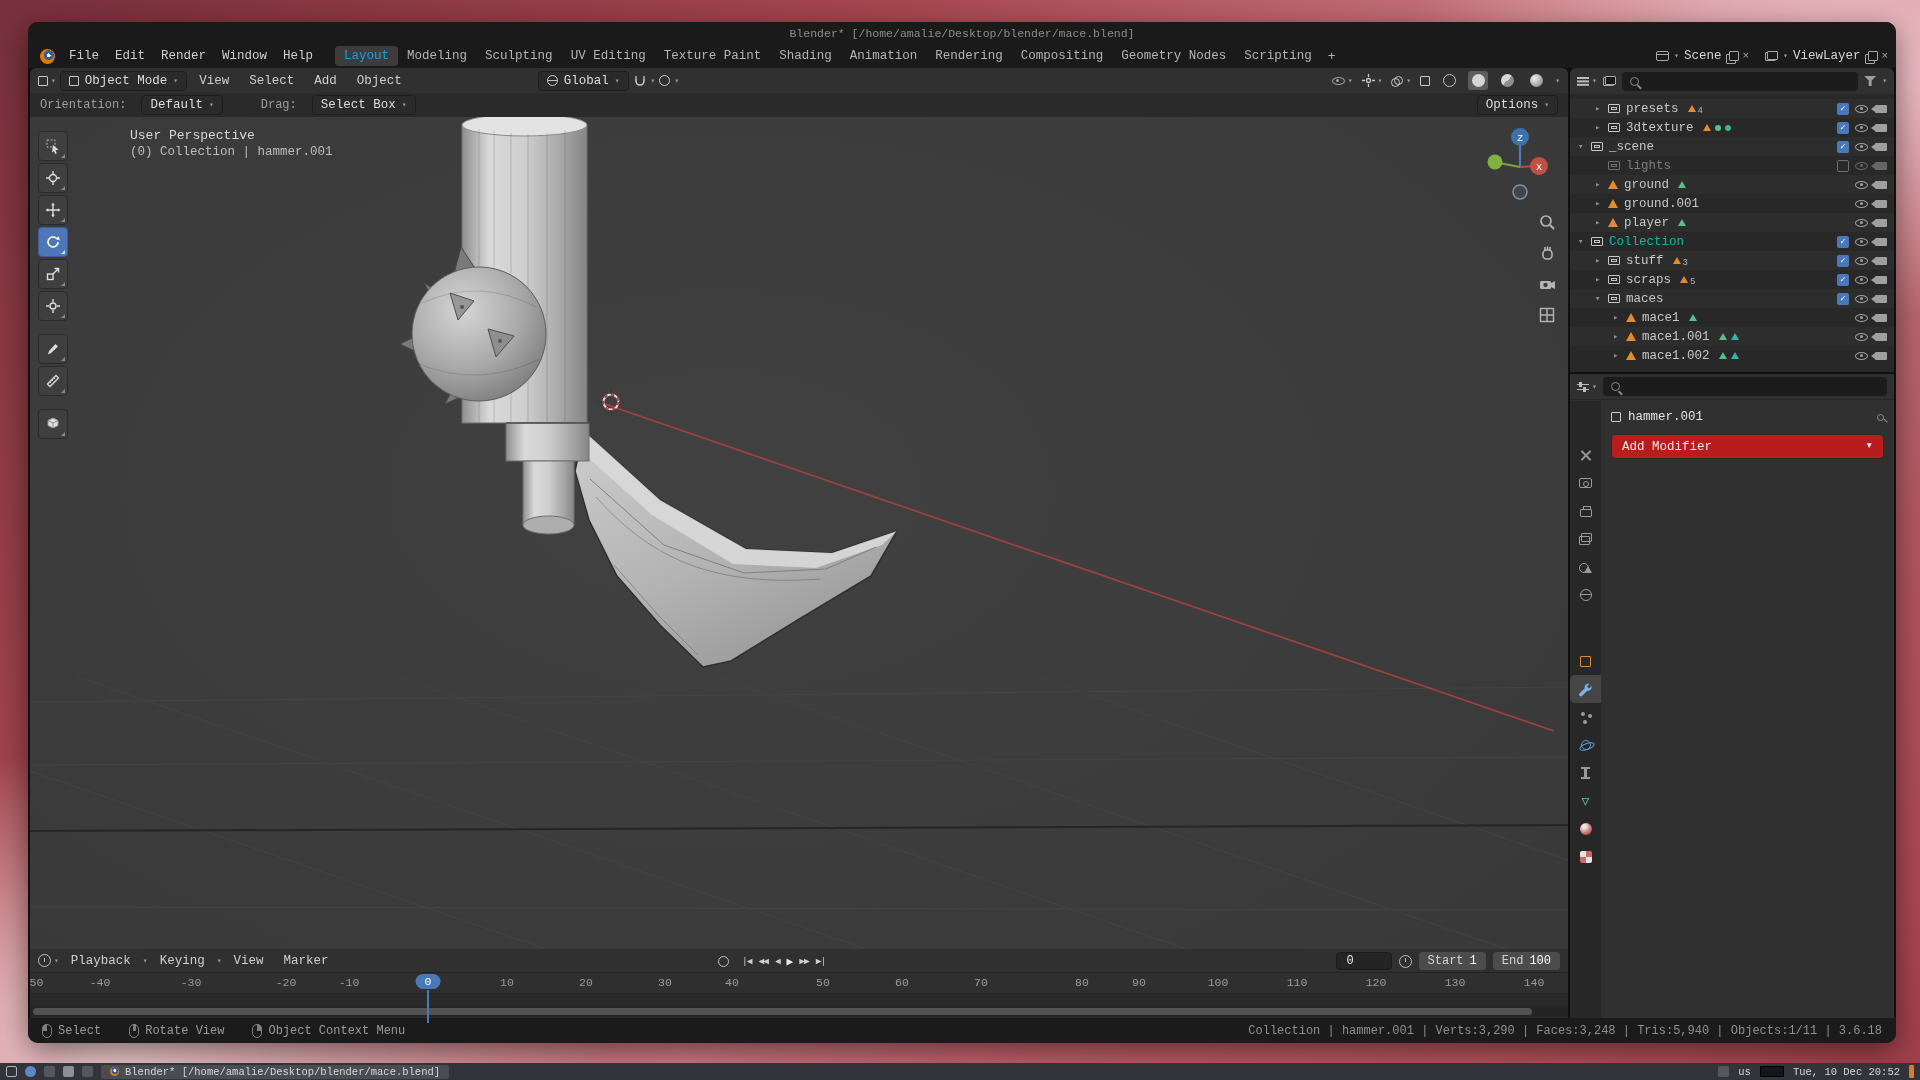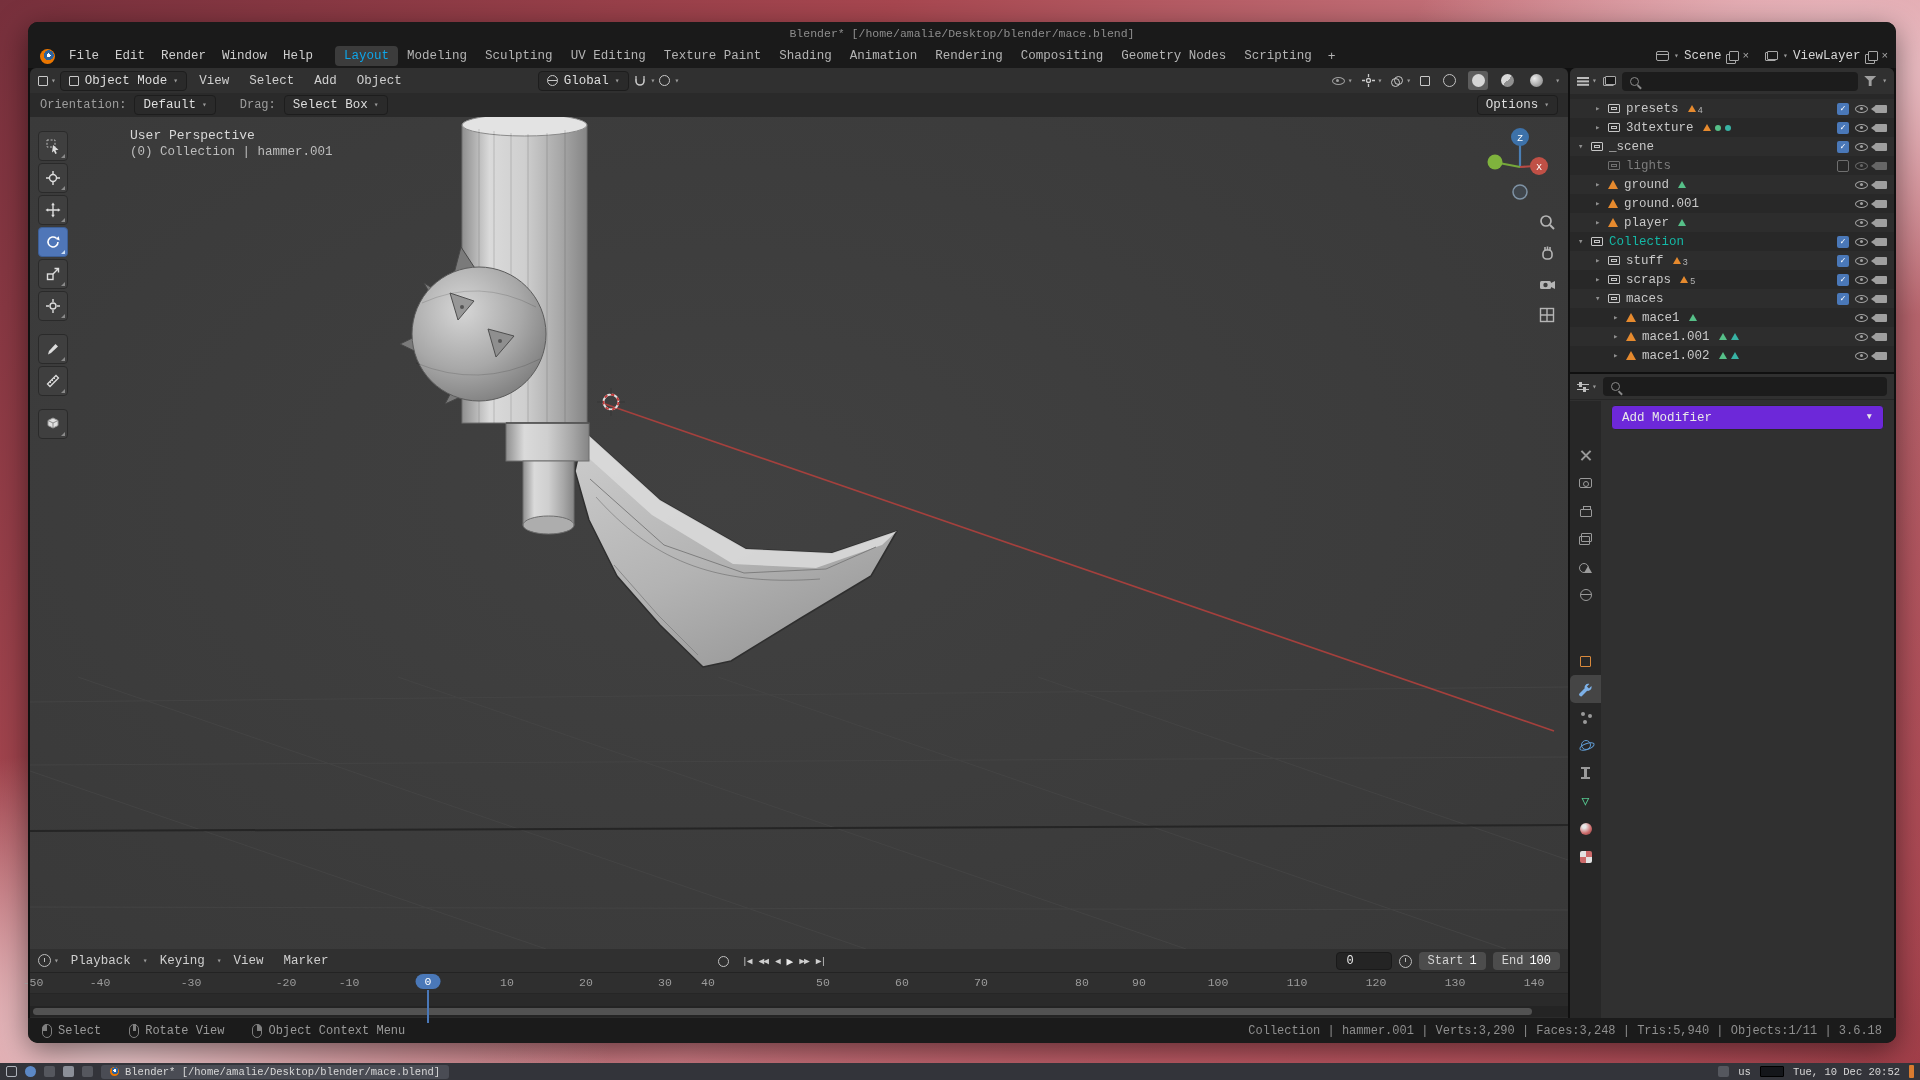--- a/index.html
+++ b/index.html
@@ -32,21 +32,21 @@
 .i-photos{width:13px;height:10px;position:relative}
 .i-photos::before,.i-photos::after{content:"";position:absolute;width:9px;height:7px;border:1.2px solid #a8a8a8;border-radius:1px}
 .i-photos::before{left:0;bottom:0}.i-photos::after{right:0;top:0;background:#1a1a1a}
 
 .dd{display:inline-flex;align-items:center;gap:6px;background:#2a2a2a;border:1px solid #1d1d1d;border-radius:4px;padding:2px 8px;color:#dedede;font-size:12.5px;white-space:nowrap}
 .search{display:flex;align-items:center;gap:6px;background:#1c1c1c;border-radius:4px;padding:2px 8px;height:19px}
 .mag{width:9px;height:9px;border:1.5px solid #8a8a8a;border-radius:50%;position:relative;flex:none}
 .mag::after{content:"";position:absolute;width:5px;height:1.5px;background:#8a8a8a;transform:rotate(45deg);left:6.5px;top:8.5px}
 
 .vp-header{position:absolute;left:2px;top:46px;width:1538px;height:25px;background:#303030;display:flex;align-items:center;gap:4px;padding:0 8px;border-radius:6px 6px 0 0}
-.vp-tools{position:absolute;left:2px;top:71px;width:1538px;height:24px;background:#2a2a2a;display:flex;align-items:center;gap:8px;padding:0 10px}
+.vp-tools{position:absolute;left:2px;top:71px;width:1538px;height:24px;background:#2a2a2a;display:flex;align-items:center;gap:15px;padding:0 10px}
 .lbl{font-size:12px;color:#9e9e9e}
 .i-cube{width:10px;height:10px;border:1.4px solid #c9c9c9;border-radius:1px}
 .i-globe{width:11px;height:11px;border:1.4px solid #c9c9c9;border-radius:50%;position:relative}
 .i-globe::after{content:"";position:absolute;left:0;right:0;top:3.5px;height:1.2px;background:#c9c9c9}
 .i-circle{width:11px;height:11px;border:1.4px solid #c9c9c9;border-radius:50%}
 .i-dot2{width:12px;height:10px;position:relative}
 .i-dot2::before,.i-dot2::after{content:"";position:absolute;width:7px;height:7px;border:1.2px solid #c9c9c9;border-radius:50%}
 .i-dot2::before{left:0;top:2px}.i-dot2::after{right:0;top:0}
 .vh-right{margin-left:auto;display:flex;align-items:center;gap:9px}
 .shade{width:13px;height:13px;border-radius:50%}
@@ -137,21 +137,21 @@
 .pr-tabs{position:absolute;left:0;top:27px;bottom:0;width:31px;background:#272727;display:flex;flex-direction:column;align-items:center;padding-top:40px}
 .ptab{width:31px;height:28px;display:flex;align-items:center;justify-content:center}
 .ptab.active{background:#454545;border-radius:5px 0 0 5px}
 .pt-gap{height:38px}
 .pr-content{position:absolute;left:31px;top:27px;right:0;bottom:0;background:#303030}
 .crumb{display:flex;align-items:center;gap:7px;padding:9px 10px 6px 10px}
 .crumb .name{font-size:12.5px;color:#e4e4e4}
 .i-objsm{width:10px;height:10px;border:1.4px solid #c9c9c9;border-radius:1px;flex:none}
 .i-pin{margin-left:auto;width:7px;height:7px;border:1.4px solid #8d8d8d;border-radius:50%;position:relative}
 .i-pin::after{content:"";position:absolute;left:5px;top:5px;width:5px;height:1.4px;background:#8d8d8d;transform:rotate(45deg)}
-.addmod{margin:4px 10px;height:25px;background:#6d28d9;border:1px solid #2a2a2a;border-radius:4px;display:flex;align-items:center;padding:0 10px}
+.addmod{margin:4px 10px;height:25px;background:#b91c1c;border:1px solid #2a2a2a;border-radius:4px;display:flex;align-items:center;padding:0 10px}
 .addmod span{font-size:12.5px;color:#e8e8e8}
 .addmod .car{margin-left:auto}
 
 .ic{position:relative}
 .ic-tool{width:13px;height:13px}
 .ic-tool::before,.ic-tool::after{content:"";position:absolute;left:5.5px;top:0;width:2px;height:13px;background:#9a9a9a}
 .ic-tool::before{transform:rotate(45deg)}.ic-tool::after{transform:rotate(-45deg)}
 .ic-render{width:13px;height:10px;border:1.4px solid #9a9a9a;border-radius:2px}
 .ic-render::after{content:"";position:absolute;left:3px;top:2px;width:4px;height:4px;border:1.2px solid #9a9a9a;border-radius:50%}
 .ic-output{width:12px;height:8px;border:1.4px solid #9a9a9a;border-radius:1px;margin-top:4px}
@@ -548,21 +548,21 @@
     <div class="tl-ruler">
       <span class="tick" style="left:3px">-50</span>
       <span class="tick" style="left:70px">-40</span>
       <span class="tick" style="left:161px">-30</span>
       <span class="tick" style="left:256px">-20</span>
       <span class="tick" style="left:319px">-10</span>
       <span class="playhead" style="left:398px">0</span>
       <span class="tick" style="left:477px">10</span>
       <span class="tick" style="left:556px">20</span>
       <span class="tick" style="left:635px">30</span>
-      <span class="tick" style="left:678px">40</span>
+      <span class="tick" style="left:702px">40</span>
       <span class="tick" style="left:793px">50</span>
       <span class="tick" style="left:872px">60</span>
       <span class="tick" style="left:951px">70</span>
       <span class="tick" style="left:1052px">80</span>
       <span class="tick" style="left:1109px">90</span>
       <span class="tick" style="left:1188px">100</span>
       <span class="tick" style="left:1267px">110</span>
       <span class="tick" style="left:1346px">120</span>
       <span class="tick" style="left:1425px">130</span>
       <span class="tick" style="left:1504px">140</span>
@@ -808,20 +808,25 @@
             <span class="ic ic-data">▽</span>
           </span>
       <span class="ptab">
             <span class="ic ic-mat"></span>
           </span>
       <span class="ptab">
             <span class="ic ic-tex"></span>
           </span>
     </div>
     <div class="pr-content">
+      <div class="crumb">
+        <span class="i-objsm"></span>
+        <span class="name">hammer.001</span>
+        <span class="i-pin"></span>
+      </div>
       <div class="addmod">
         <span>Add Modifier</span>
         <span class="car">▾</span>
       </div>
     </div>
   </div>
 
 </div>
 
 <div class="taskbar">

